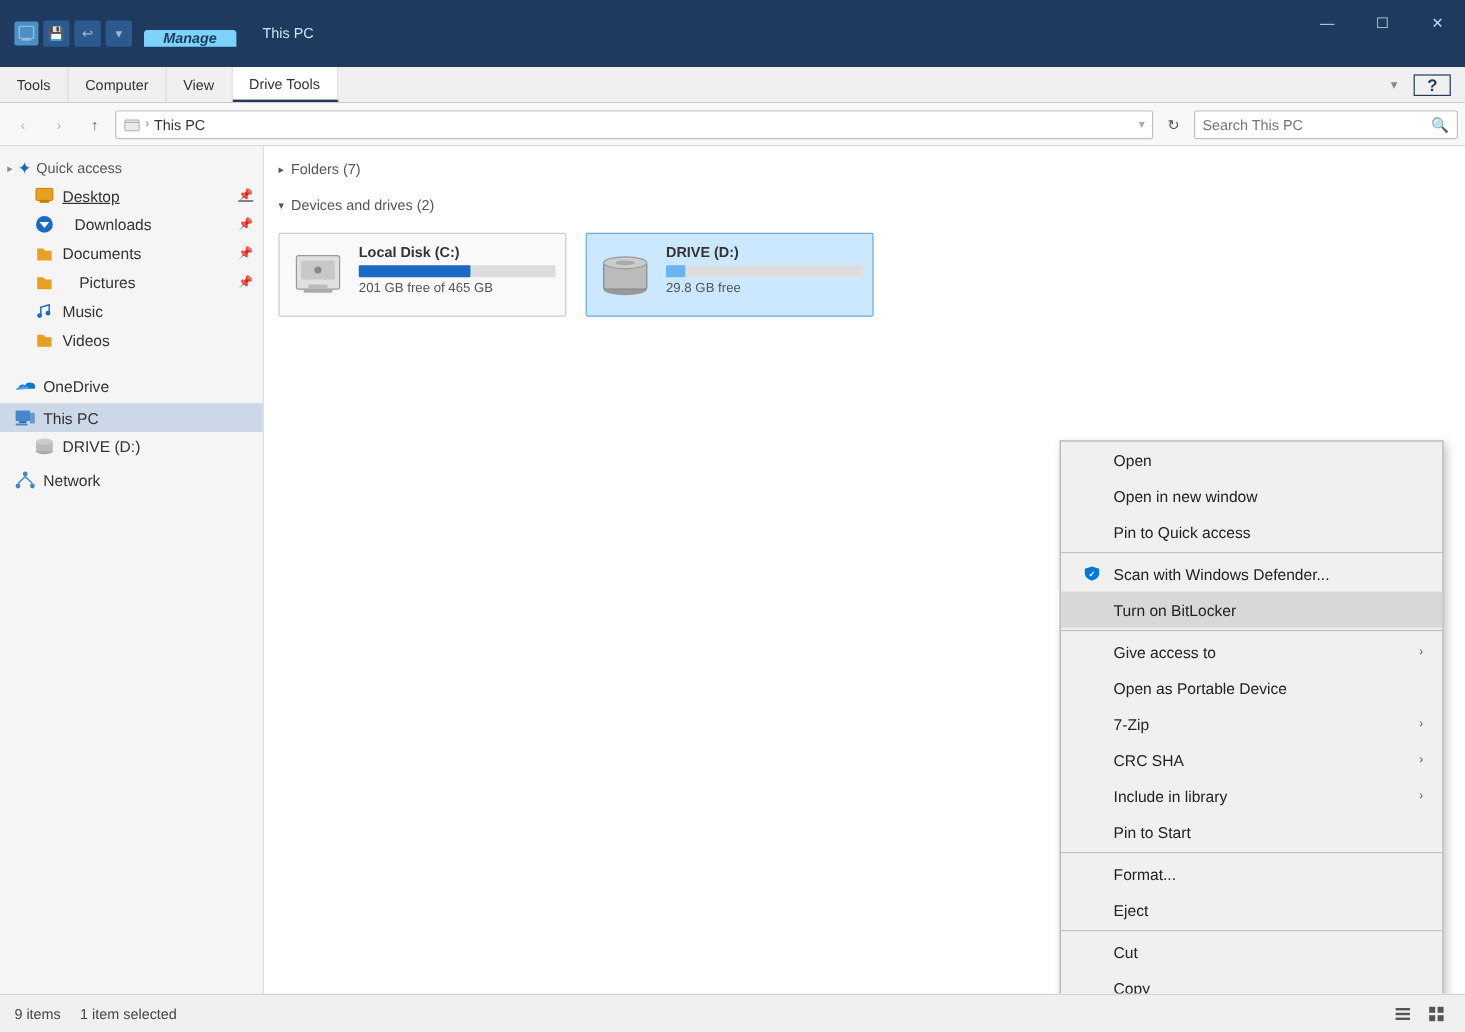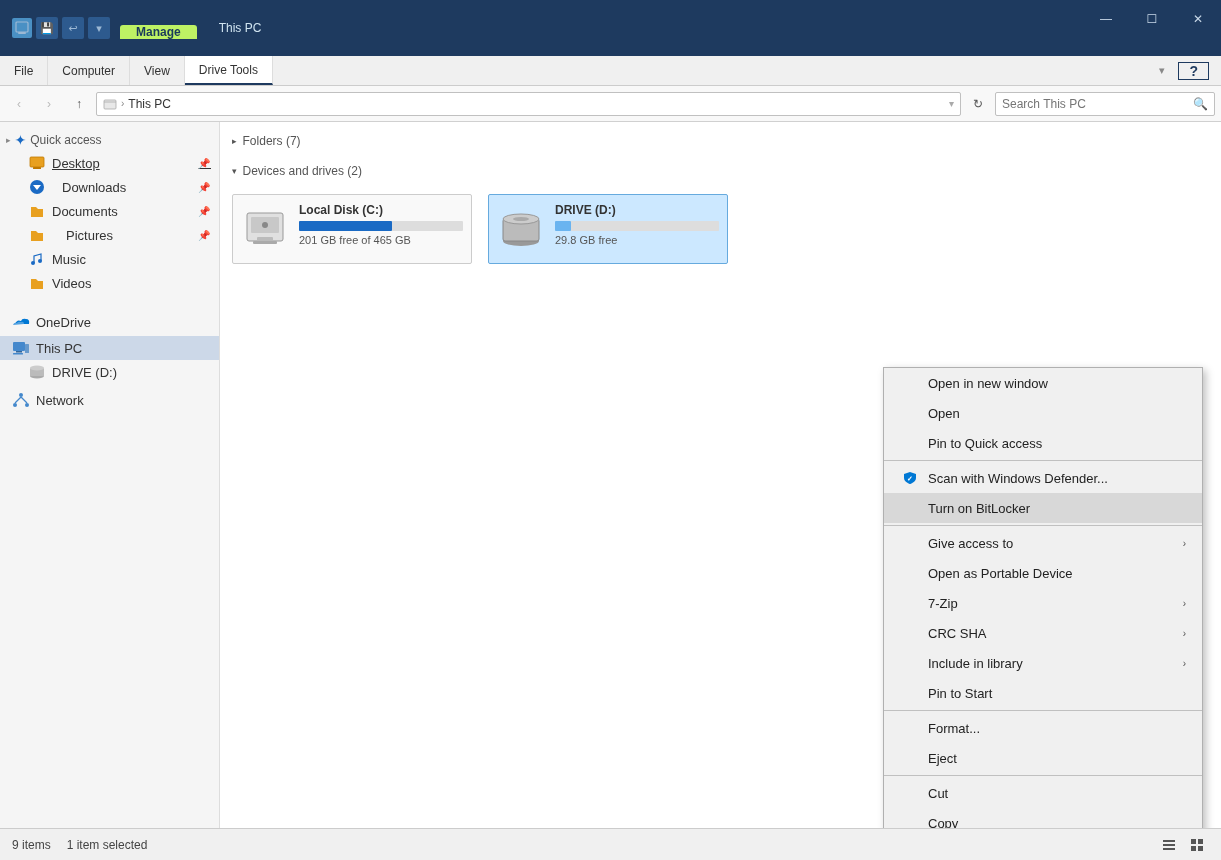--- a/index.html
+++ b/index.html
@@ -26,28 +26,29 @@
       color: white; font-size: 11px;
     }
     .qa-icon {
       width: 22px; height: 22px;
       background: #2d5a8e;
       border-radius: 2px;
       display: flex; align-items: center; justify-content: center;
       color: #9cb8d4; font-size: 11px;
     }
     .title-manage-tab {
-      background: #bef264;
+      background: #7dd3fc;
       color: #1a3a5c;
       font-size: 12px;
       font-weight: 600;
       padding: 0 16px;
       display: flex; align-items: center;
       margin-top: 8px;
       border-radius: 3px 3px 0 0;
+      font-style: italic;
     }
     .title-text {
       color: #d0e4f0;
       font-size: 12px;
       display: flex; align-items: center;
       padding: 0 16px;
       font-weight: 400;
     }
     .window-controls {
       margin-left: auto;
@@ -294,21 +295,21 @@
     </div>
   </div>
   <div class="window-controls">
     <button class="win-btn">—</button>
     <button class="win-btn">☐</button>
     <button class="win-btn close">✕</button>
   </div>
 </div>
 
 <div class="ribbon">
-  <div class="ribbon-tab">File</div>
+  <div class="ribbon-tab">Tools</div>
   <div class="ribbon-tab">Computer</div>
   <div class="ribbon-tab">View</div>
   <div class="ribbon-tab active">Drive Tools</div>
   <div style="display:flex;align-items:center;margin-left:auto;padding-right:6px;">
     <div style="color:#888;font-size:11px;padding:0 8px;">▾</div>
     <div class="ribbon-help">?</div>
   </div>
 </div>
 
 <div class="address-bar">
@@ -501,26 +502,26 @@
             <div class="drive-space">29.8 GB free</div>
           </div>
         </div>
       </div>
     </div>
 
     <div class="context-menu">
 
       <div class="ctx-item">
         <div class="ctx-icon-spacer"></div>
+        <span>Open</span>
+      </div>
+
+      <div class="ctx-item">
+        <div class="ctx-icon-spacer"></div>
         <span>Open in new window</span>
-      </div>
-
-      <div class="ctx-item">
-        <div class="ctx-icon-spacer"></div>
-        <span>Open</span>
       </div>
 
       <div class="ctx-item">
         <div class="ctx-icon-spacer"></div>
         <span>Pin to Quick access</span>
       </div>
 
       <div class="ctx-separator"></div>
 
       <div class="ctx-item">

